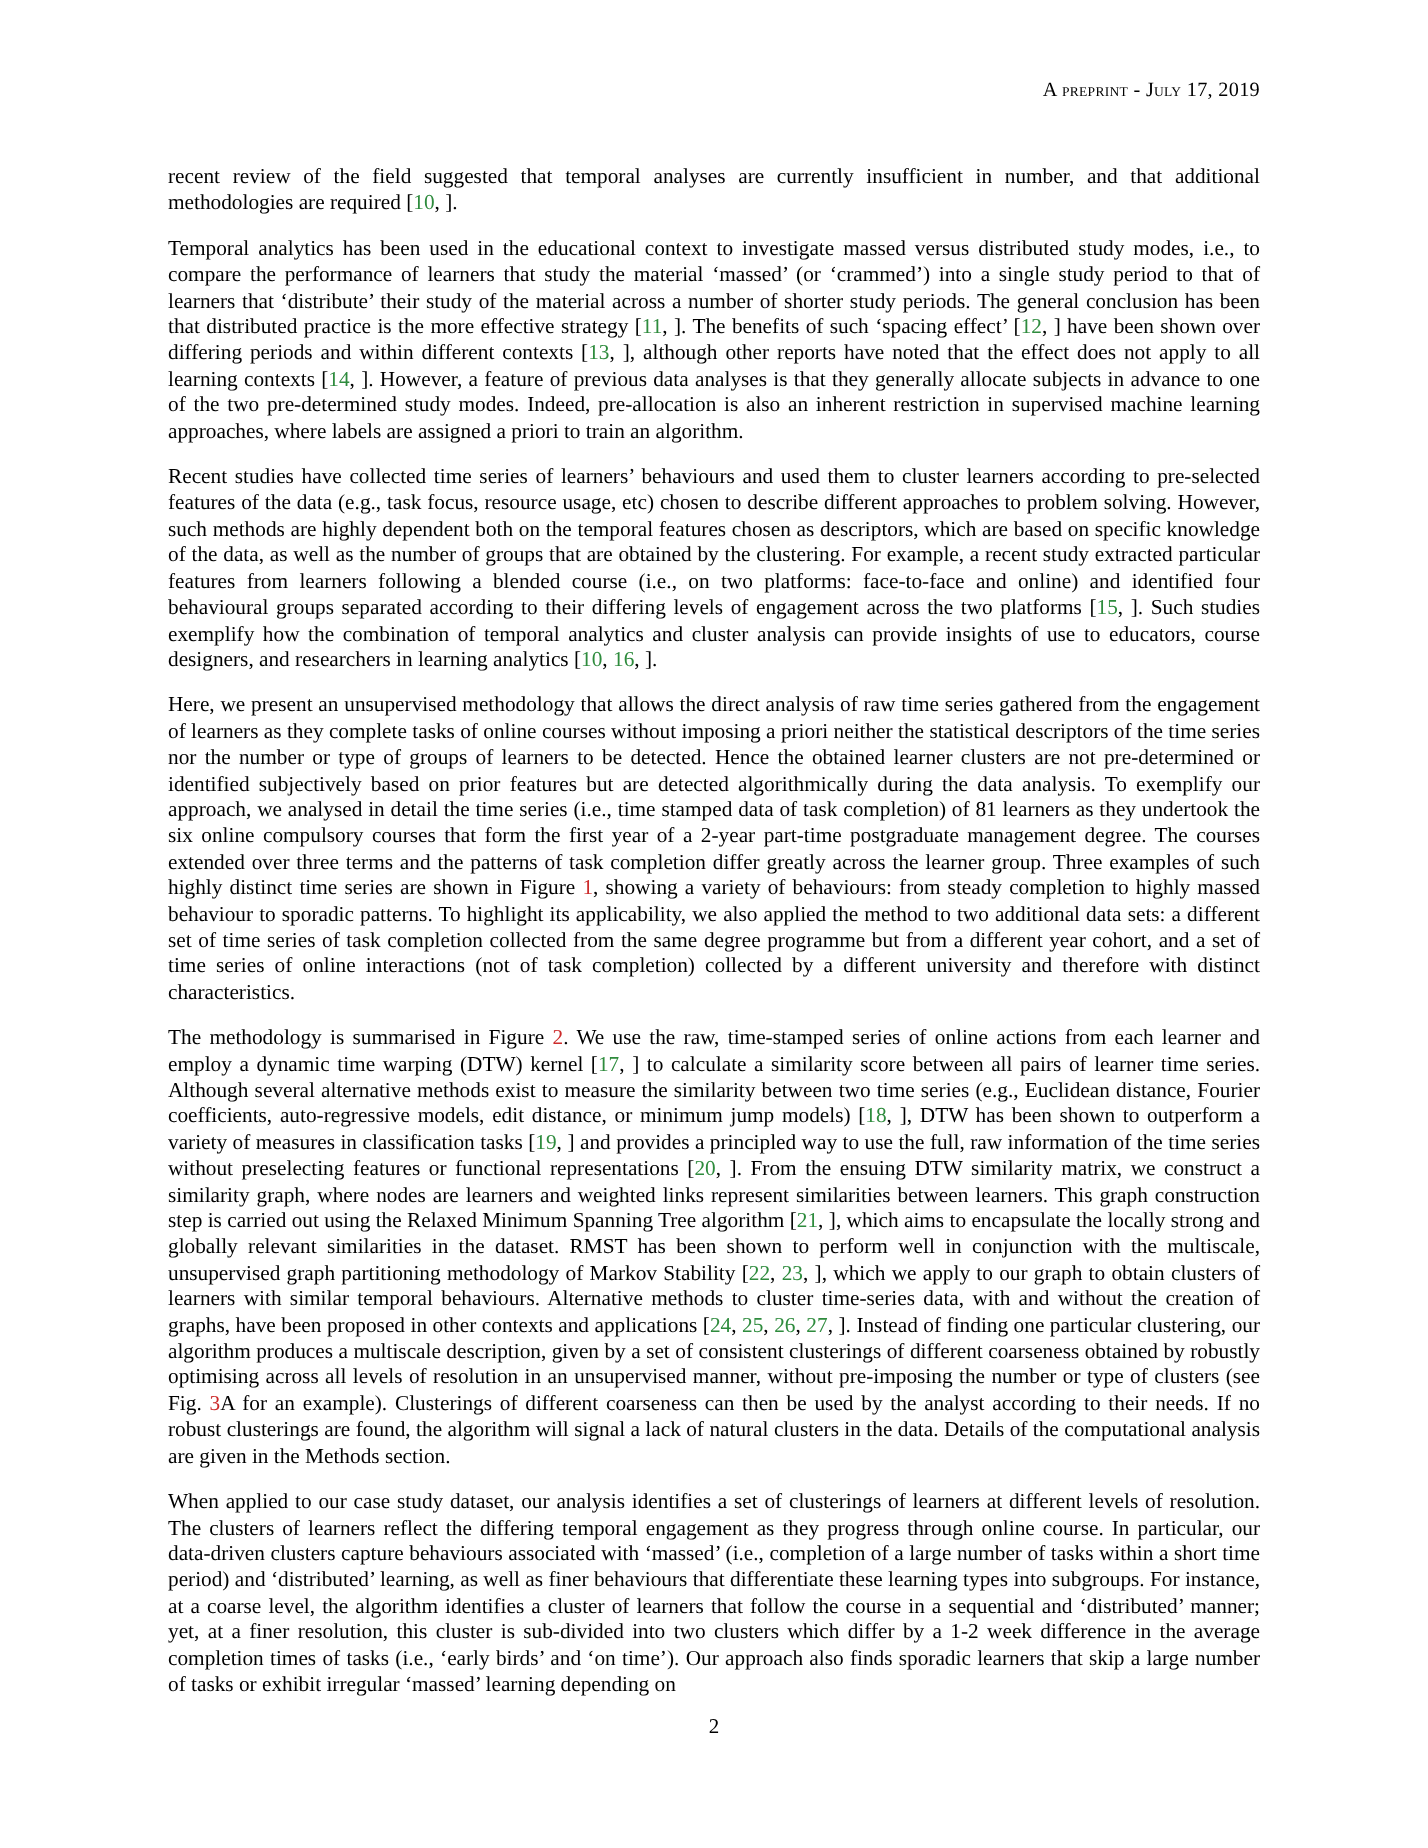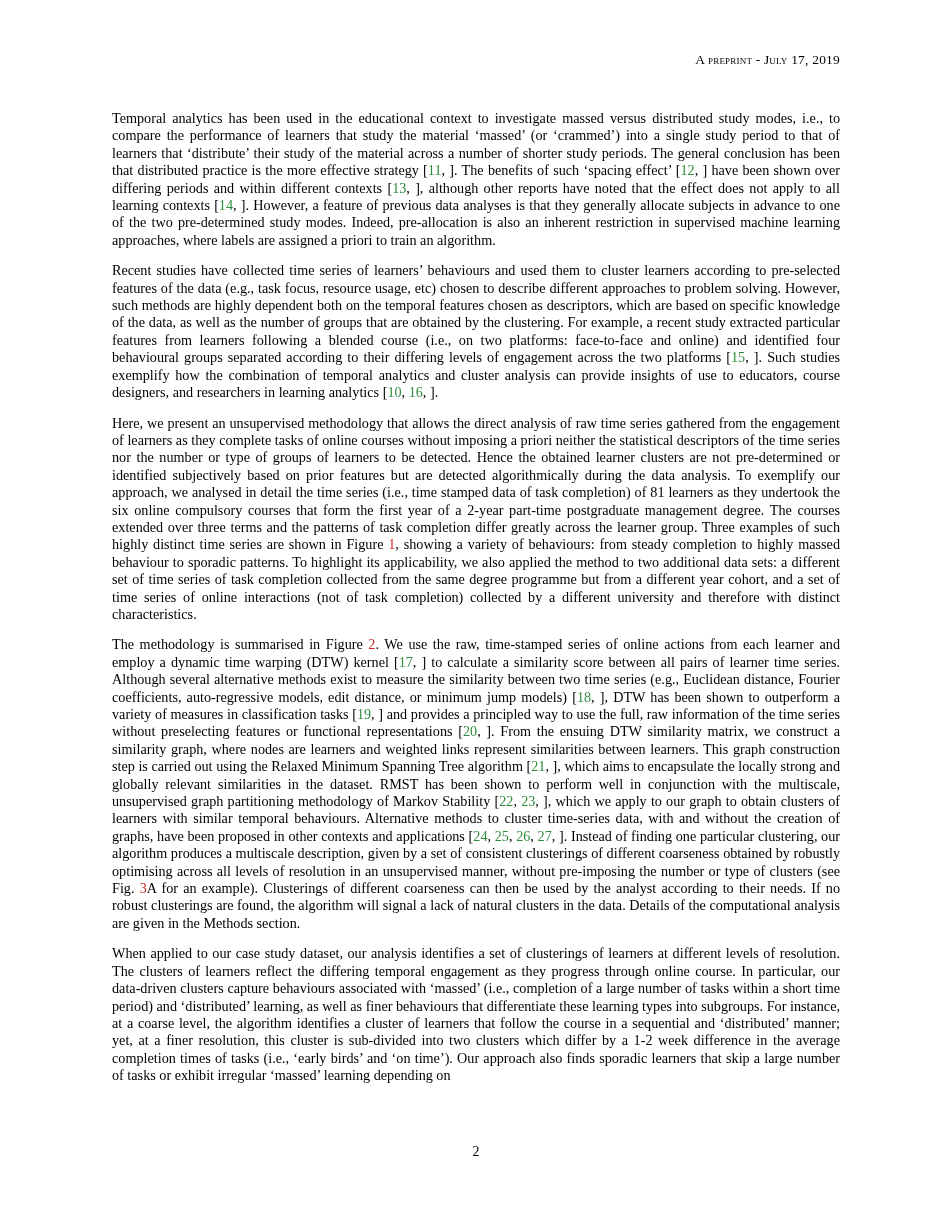--- a/index.html
+++ b/index.html
@@ -66,20 +66,21 @@
 </style>
 </head>
 <body>
 
 <div class="page">
 
   <div class="running-head">A preprint - July 17, 2019</div>
 
   <div class="content">
 
+    <p><span>recent review of the field suggested that temporal analyses are currently insufficient in number, and that additional methodologies are required [</span><span class="cite">10</span><span>, ].</span></p>
 
     <p><span>Temporal analytics has been used in the educational context to investigate </span><span class="it">massed</span><span> versus </span><span class="it">distributed</span><span> study modes, i.e., to compare the performance of learners that study the material ‘massed’ (or ‘crammed’) into a single study period to that of learners that ‘distribute’ their study of the material across a number of shorter study periods. The general conclusion has been that distributed practice is the more effective strategy [</span><span class="cite">11</span><span>, ]. The benefits of such ‘spacing effect’ [</span><span class="cite">12</span><span>, ] have been shown over differing periods and within different contexts [</span><span class="cite">13</span><span>, ], although other reports have noted that the effect does not apply to all learning contexts [</span><span class="cite">14</span><span>, ]. However, a feature of previous data analyses is that they generally allocate subjects in advance to one of the two pre-determined study modes. Indeed, pre-allocation is also an inherent restriction in </span><span class="it">supervised</span><span> machine learning approaches, where labels are assigned </span><span class="it">a priori</span><span> to train an algorithm.</span></p>
 
     <p><span>Recent studies have collected time series of learners’ behaviours and used them to cluster learners according to pre-selected features of the data (e.g., task focus, resource usage, etc) chosen to describe different approaches to problem solving. However, such methods are highly dependent both on the temporal features chosen as descriptors, which are based on specific knowledge of the data, as well as the number of groups that are obtained by the clustering. For example, a recent study extracted particular features from learners following a blended course (i.e., on two platforms: face-to-face and online) and identified four behavioural groups separated according to their differing levels of engagement across the two platforms [</span><span class="cite">15</span><span>, ]. Such studies exemplify how the combination of temporal analytics and cluster analysis can provide insights of use to educators, course designers, and researchers in learning analytics [</span><span class="cite">10</span><span>, </span><span class="cite">16</span><span>, ].</span></p>
 
     <p><span>Here, we present an unsupervised methodology that allows the direct analysis of raw time series gathered from the engagement of learners as they complete tasks of online courses without imposing </span><span class="it">a priori</span><span> neither the statistical descriptors of the time series nor the number or type of groups of learners to be detected. Hence the obtained learner clusters are not pre-determined or identified subjectively based on prior features but are detected algorithmically during the data analysis. To exemplify our approach, we analysed in detail the time series (i.e., time stamped data of task completion) of 81 learners as they undertook the six online compulsory courses that form the first year of a 2-year part-time postgraduate management degree. The courses extended over three terms and the patterns of task completion differ greatly across the learner group. Three examples of such highly distinct time series are shown in Figure </span><span class="cite-red">1</span><span>, showing a variety of behaviours: from steady completion to highly massed behaviour to sporadic patterns. To highlight its applicability, we also applied the method to two additional data sets: a different set of time series of task completion collected from the same degree programme but from a different year cohort, and a set of time series of online interactions (not of task completion) collected by a different university and therefore with distinct characteristics.</span></p>
 
     <p><span>The methodology is summarised in Figure </span><span class="cite-red">2</span><span>. We use the raw, time-stamped series of online actions from each learner and employ a dynamic time warping (DTW) kernel [</span><span class="cite">17</span><span>, ] to calculate a similarity score between all pairs of learner time series. Although several alternative methods exist to measure the similarity between two time series (e.g., Euclidean distance, Fourier coefficients, auto-regressive models, edit distance, or minimum jump models) [</span><span class="cite">18</span><span>, ], DTW has been shown to outperform a variety of measures in classification tasks [</span><span class="cite">19</span><span>, ] and provides a principled way to use the full, raw information of the time series without preselecting features or functional representations [</span><span class="cite">20</span><span>, ]. From the ensuing DTW similarity matrix, we construct a similarity graph, where nodes are learners and weighted links represent similarities between learners. This graph construction step is carried out using the Relaxed Minimum Spanning Tree algorithm [</span><span class="cite">21</span><span>, ], which aims to encapsulate the locally strong and globally relevant similarities in the dataset. RMST has been shown to perform well in conjunction with the multiscale, unsupervised graph partitioning methodology of Markov Stability [</span><span class="cite">22</span><span>, </span><span class="cite">23</span><span>, ], which we apply to our graph to obtain clusters of learners with similar temporal behaviours. Alternative methods to cluster time-series data, with and without the creation of graphs, have been proposed in other contexts and applications [</span><span class="cite">24</span><span>, </span><span class="cite">25</span><span>, </span><span class="cite">26</span><span>, </span><span class="cite">27</span><span>, ]. Instead of finding one particular clustering, our algorithm produces a multiscale description, given by a set of consistent clusterings of different coarseness obtained by robustly optimising across all levels of resolution in an unsupervised manner, without pre-imposing the number or type of clusters (see Fig. </span><span class="cite-red">3</span><span>A for an example). Clusterings of different coarseness can then be used by the analyst according to their needs. If no robust clusterings are found, the algorithm will signal a lack of natural clusters in the data. Details of the computational analysis are given in the Methods section.</span></p>
 
     <p class="last"><span>When applied to our case study dataset, our analysis identifies a set of clusterings of learners at different levels of resolution. The clusters of learners reflect the differing temporal engagement as they progress through online course. In particular, our data-driven clusters capture behaviours associated with ‘massed’ (i.e., completion of a large number of tasks within a short time period) and ‘distributed’ learning, as well as finer behaviours that differentiate these learning types into subgroups. For instance, at a coarse level, the algorithm identifies a cluster of learners that follow the course in a sequential and ‘distributed’ manner; yet, at a finer resolution, this cluster is sub-divided into two clusters which differ by a 1-2 week difference in the average completion times of tasks (i.e., ‘early birds’ and ‘on time’). Our approach also finds sporadic learners that skip a large number of tasks or exhibit irregular ‘massed’ learning depending on</span></p>

